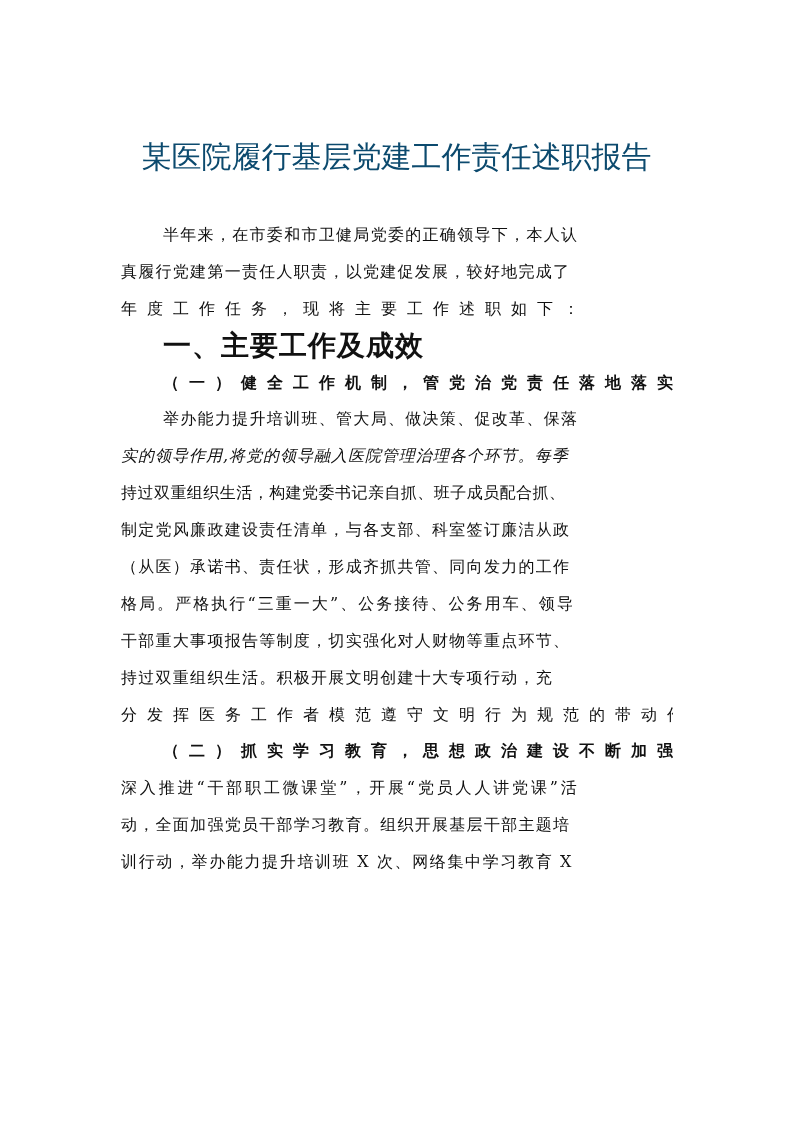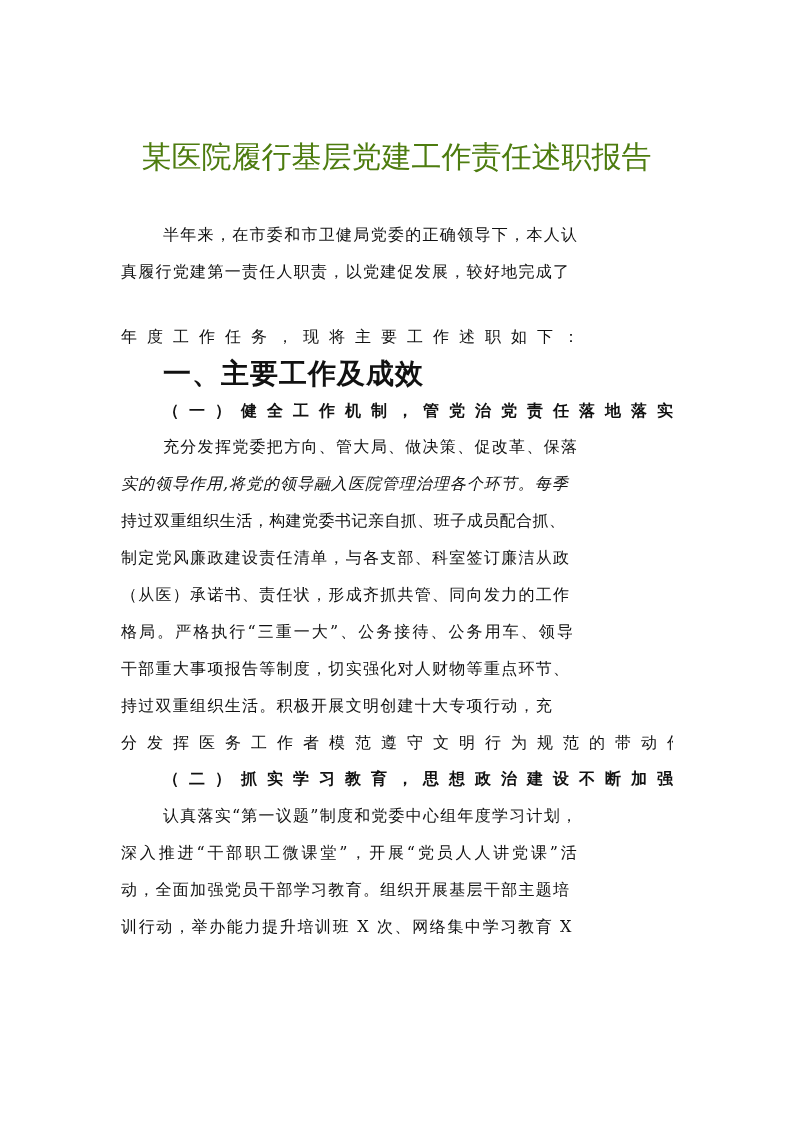--- a/index.html
+++ b/index.html
@@ -1,49 +1,48 @@
 <!DOCTYPE html>
 <html><head>
 <meta charset="utf-8">
 <style>
   html, body { margin: 0; padding: 0; background: #ffffff; }
   body { width: 793px; height: 1122px; position: relative; overflow: hidden;
          font-family: "DejaVu Serif", "Liberation Serif", serif; color: #111; }
   .page { position: absolute; left: 0; top: 0; width: 793px; height: 1122px; background: #fff; }
   .title { position: absolute; left: 0; width: 793px; top: 135px; text-align: center;
-           font-size: 30px; line-height: 44px; color: #4d7c0f; letter-spacing: 0px;
+           font-size: 30px; line-height: 44px; color: #0c4a6e; letter-spacing: 0px;
            font-family: "DejaVu Serif", "Liberation Serif", serif; }
   .body { position: absolute; left: 121px; top: 217px; width: 552px; }
   .line { height: 36.9px; line-height: 36.9px; font-size: 16px; white-space: nowrap;
           text-align: justify; text-align-last: justify; overflow: hidden; }
   .line.last { text-align-last: left; }
   .line.indent { padding-left: 42px; }
   .line.h1 { font-family: "DejaVu Sans", "Liberation Sans", sans-serif; font-weight: bold;
              text-align-last: left; padding-left: 42px; font-size: 28px; }
   .line.h2 { text-align-last: left; padding-left: 42px; font-weight: bold; }
 </style>
 </head>
 <body>
 
 <div class="page">
   <div class="title">某医院履行基层党建工作责任述职报告</div>
   <div class="body" id="doc-body">
     <div class="line indent" style="letter-spacing: 1.30435px; text-align: left; text-align-last: left;">半年来，在市委和市卫健局党委的正确领导下，本人认</div>
     <div class="line" style="letter-spacing: 1.28px; text-align: left; text-align-last: left;">真履行党建第一责任人职责，以党建促发展，较好地完成了</div>
-    <div class="line last" style="letter-spacing: 10px; text-align: left; text-align-last: left; margin-top: 28px;">年度工作任务，现将主要工作述职如下：</div>
+    <div class="line last" style="letter-spacing: 10px; text-align: left; text-align-last: left;">年度工作任务，现将主要工作述职如下：</div>
     <div class="line h1" style="letter-spacing: 1px; text-align: left; text-align-last: left;">一、主要工作及成效</div>
     <div class="line h2" style="letter-spacing: 10px; text-align: left; text-align-last: left;">（一）健全工作机制，管党治党责任落地落实</div>
-    <div class="line indent" style="letter-spacing: 1.30435px; text-align: left; text-align-last: left;">充分发挥党委把方向、管大局、做决策、促改革、保落</div>
+    <div class="line indent" style="letter-spacing: 1.30435px; text-align: left; text-align-last: left;">举办能力提升培训班、管大局、做决策、促改革、保落</div>
     <div class="line" style="letter-spacing: 0.986178px; text-align: left; text-align-last: left; font-style: italic;">实的领导作用,将党的领导融入医院管理治理各个环节。每季</div>
     <div class="line" style="letter-spacing: 0.461538px; text-align: left; text-align-last: left;">持过双重组织生活，构建党委书记亲自抓、班子成员配合抓、</div>
     <div class="line" style="letter-spacing: 1.28px; text-align: left; text-align-last: left;">制定党风廉政建设责任清单，与各支部、科室签订廉洁从政</div>
     <div class="line" style="letter-spacing: 1.28px; text-align: left; text-align-last: left;">（从医）承诺书、责任状，形成齐抓共管、同向发力的工作</div>
     <div class="line" style="letter-spacing: 2.06188px; text-align: left; text-align-last: left;">格局。严格执行“三重一大”、公务接待、公务用车、领导</div>
     <div class="line" style="letter-spacing: 1.28px; text-align: right; text-align-last: left;">干部重大事项报告等制度，切实强化对人财物等重点环节、</div>
     <div class="line" style="letter-spacing: 1.28px; text-align: left; text-align-last: left;">持过双重组织生活。积极开展文明创建十大专项行动，充</div>
     <div class="line last" style="letter-spacing: 10px; text-align: left; text-align-last: left;">分发挥医务工作者模范遵守文明行为规范的带动作用。</div>
     <div class="line h2" style="letter-spacing: 10px; text-align: left; text-align-last: left;">（二）抓实学习教育，思想政治建设不断加强</div>
-    <div class="line indent" style="letter-spacing: 1.23112px; text-align: left; text-align-last: left;">认真落实“第一议题”制度和党委中心组年度学习计划，</div>
     <div class="line" style="letter-spacing: 2.84375px; text-align: left; text-align-last: left;">深入推进“干部职工微课堂”，开展“党员人人讲党课”活</div>
     <div class="line" style="letter-spacing: 1.28px; text-align: left; text-align-last: left;">动，全面加强党员干部学习教育。组织开展基层干部主题培</div>
     <div class="line" style="letter-spacing: 1.64583px; text-align: left; text-align-last: left;">训行动，举办能力提升培训班 X 次、网络集中学习教育 X</div>
   </div>
 </div>
 
 </body></html>

